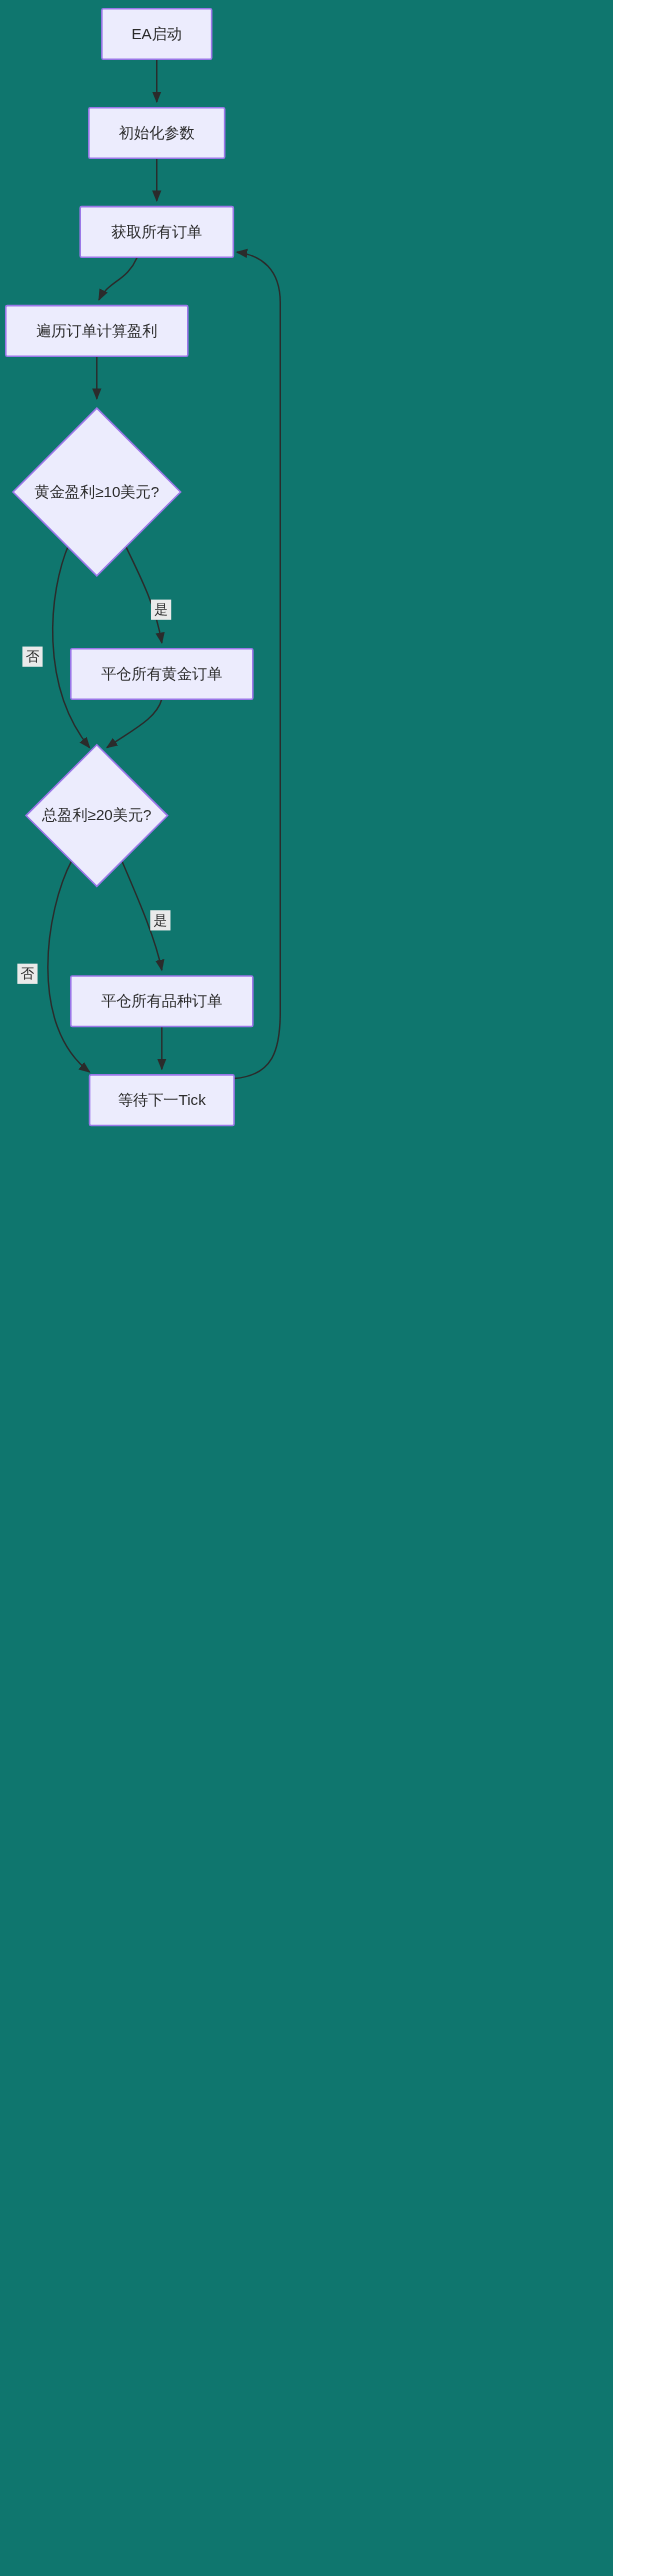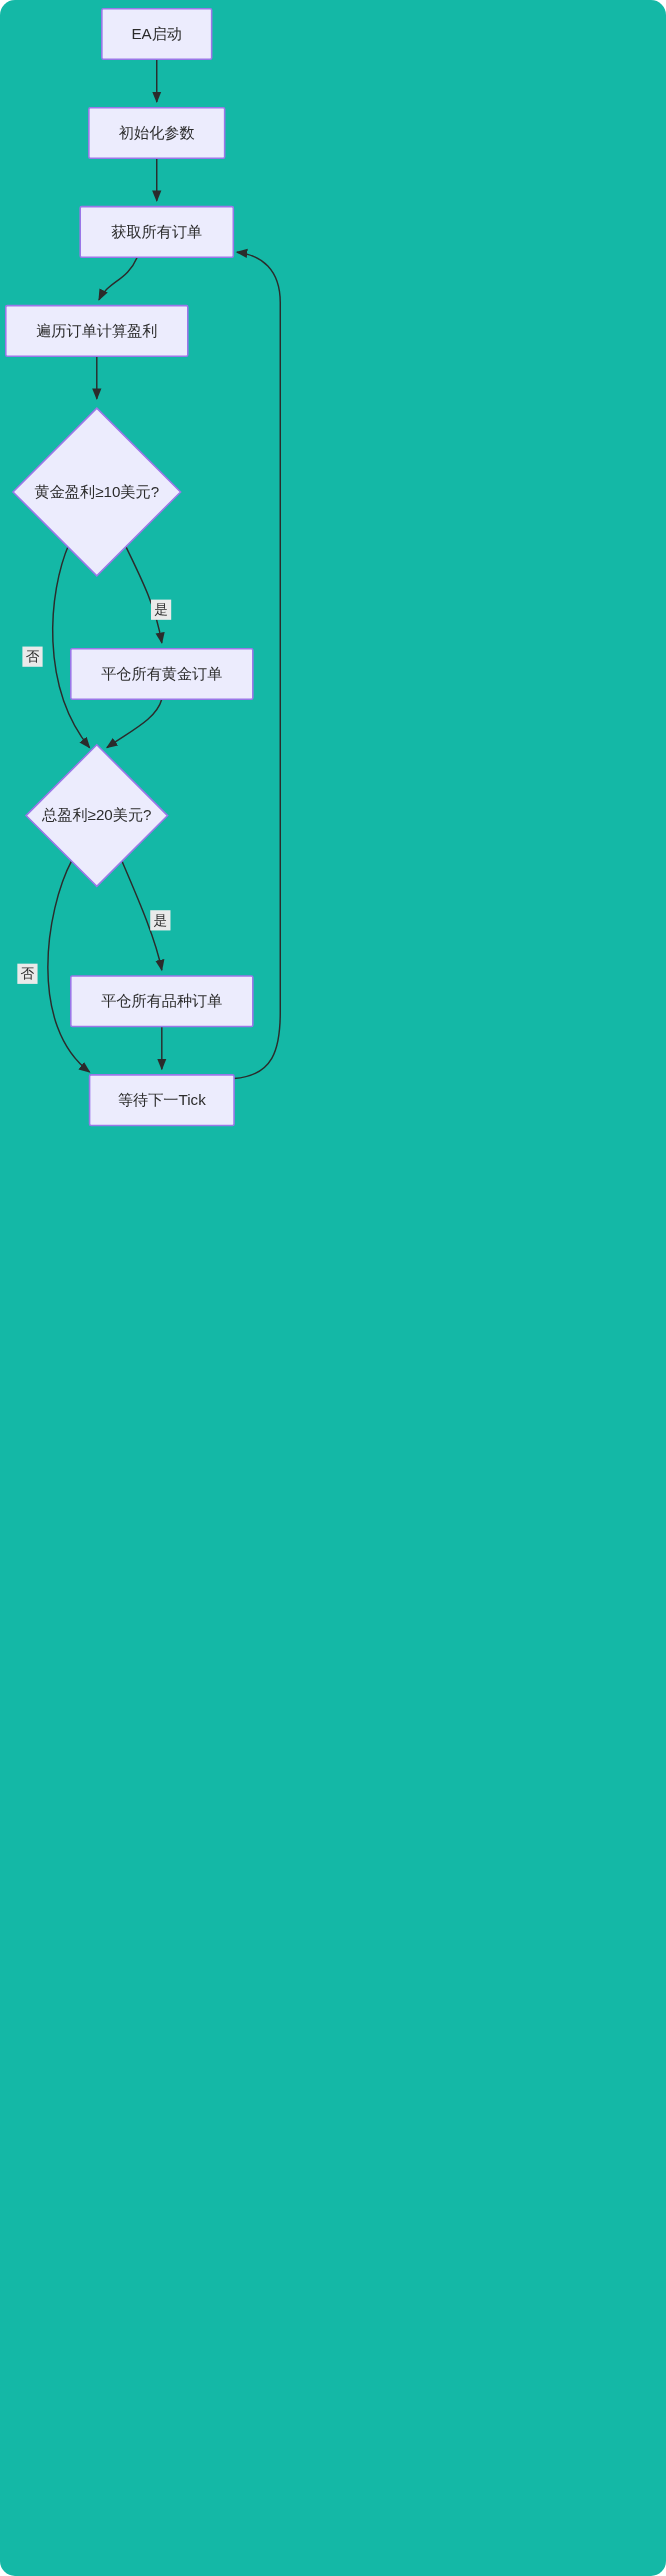--- a/index.html
+++ b/index.html
@@ -5,25 +5,24 @@
   html, body {
     margin: 0;
     padding: 0;
     background: #ffffff;
   }
   body {
     font-family: "Liberation Sans", "DejaVu Sans", sans-serif;
   }
   #flowchart-root {
     position: relative;
-    width: 666px;
+    width: 613px;
     height: 2576px;
-    background: #14b8a6;
+    background: #0f766e;
     overflow: hidden;
-    border-radius: 15px;
   }
   svg#flow-svg {
     position: absolute;
     top: 0;
     left: 0;
     width: 666px;
     height: 2576px;
   }
   .node-rect {
     fill: #ececfd;

